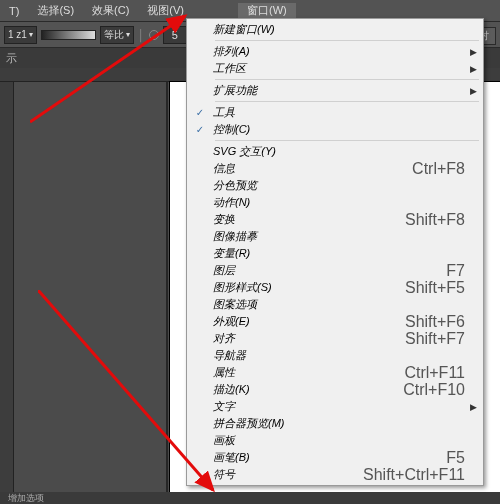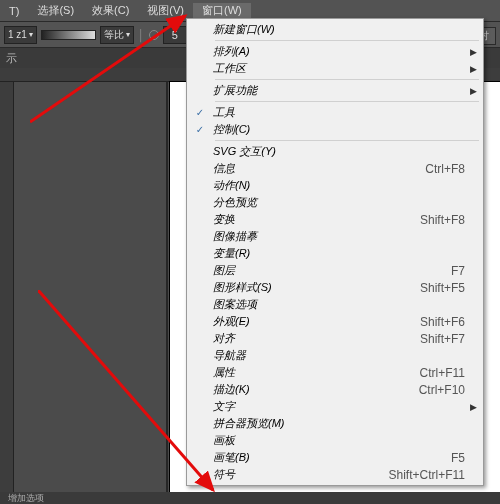--- a/index.html
+++ b/index.html
@@ -14,21 +14,21 @@
   .menubar {
     height: 22px;
     background: #535353;
     display: flex;
     align-items: center;
     color: #ddd;
     border-bottom: 1px solid #2a2a2a;
     font-size: 11px;
   }
   .menubar-item { padding: 0 9px; cursor: default; }
-  .menubar-item.active { background: #6a6a6a; }
+  .menubar-item.active { background: #6a6a6a; margin-left: 45px; }
   
   .toolbar {
     height: 26px;
     background: #535353;
     border-bottom: 1px solid #2a2a2a;
     display: flex;
     align-items: center;
     padding: 0 4px;
     color: #ddd;
     gap: 4px;
@@ -125,21 +125,21 @@
     cursor: default;
     position: relative;
   }
   .menu-check {
     width: 22px;
     text-align: center;
     color: #3a6ea5;
     font-size: 10px;
   }
   .menu-label { flex: 1; padding-left: 2px; font-style: italic; }
-  .menu-shortcut { padding-right: 16px; color: #555; font-size: 12px; }
+  .menu-shortcut { padding-right: 16px; color: #555; font-size: 16px; }
   .menu-sub { position: absolute; right: 4px; font-size: 9px; color: #333; }
   .menu-sep {
     height: 1px;
     background: #d0d0d0;
     margin: 2px 2px 2px 26px;
   }
   
   
   .arrow {
     position: absolute;
@@ -246,25 +246,25 @@
       <span class="menu-check"></span>
       <span class="menu-label">SVG 交互(Y)</span>
     </div>
     <div class="menu-item">
       <span class="menu-check"></span>
       <span class="menu-label">信息</span>
       <span class="menu-shortcut">Ctrl+F8</span>
     </div>
     <div class="menu-item">
       <span class="menu-check"></span>
+      <span class="menu-label">分色预览</span>
+    </div>
+    <div class="menu-item">
+      <span class="menu-check"></span>
       <span class="menu-label">动作(N)</span>
-    </div>
-    <div class="menu-item">
-      <span class="menu-check"></span>
-      <span class="menu-label">分色预览</span>
     </div>
     <div class="menu-item">
       <span class="menu-check"></span>
       <span class="menu-label">变换</span>
       <span class="menu-shortcut">Shift+F8</span>
     </div>
     <div class="menu-item">
       <span class="menu-check"></span>
       <span class="menu-label">图像描摹</span>
     </div>

